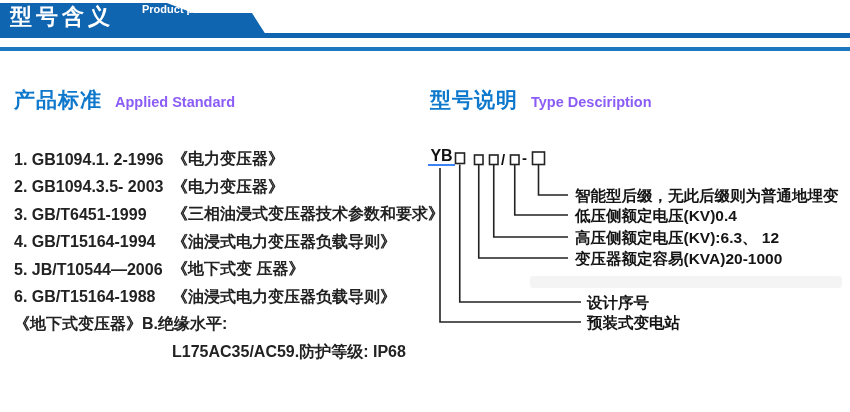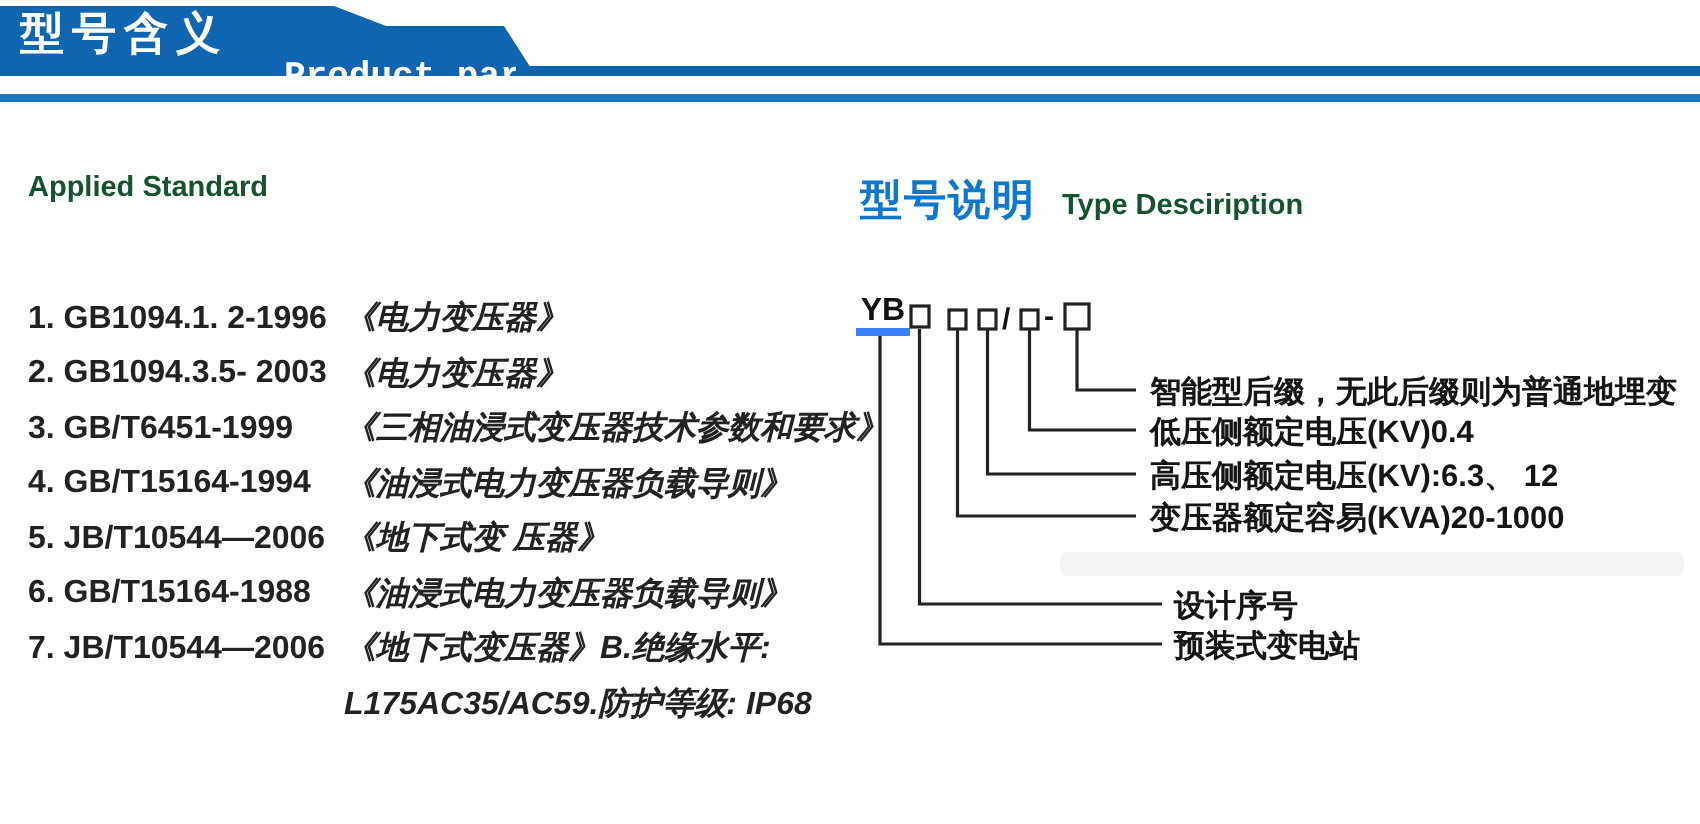--- a/index.html
+++ b/index.html
@@ -4,42 +4,42 @@
 <style>
   html,body{margin:0;padding:0;background:#ffffff;}
   .page{position:relative;width:850px;height:412px;background:#ffffff;overflow:hidden;
         font-family:"Liberation Sans","DejaVu Sans",sans-serif;color:#1f1f1f;}
 
   
   .banner{position:absolute;left:0;top:3px;width:268px;height:35px;background:#1065b0;
           clip-path:polygon(0 0,167px 0,193px 10px,252px 10px,268px 35px,0 35px);}
   .banner-title{position:absolute;left:10px;top:2px;font-size:22px;font-weight:700;
                 color:#ffffff;letter-spacing:4px;white-space:nowrap;}
-  .banner-sub{position:absolute;left:142px;top:29px;font-size:18px;font-weight:600;
-              color:#ffffff;white-space:nowrap;font-family:Liberation Mono, monospace;}
+  .banner-sub{position:absolute;left:142px;top:3px;font-size:11px;font-weight:600;
+              color:#ffffff;white-space:nowrap;}
   .banner-line-right{position:absolute;left:258px;top:33px;width:592px;height:5px;background:#1065b0;}
   .header-rule{position:absolute;left:0;top:47px;width:850px;height:4px;background:#1e78c0;}
 
   
   .sec-heading{position:absolute;display:flex;align-items:baseline;gap:13px;white-space:nowrap;}
   .sec-heading .zh{font-size:21px;font-weight:700;color:#0d78cc;letter-spacing:1px;}
-  .sec-heading .en{font-size:14.5px;font-weight:600;color:#14532d;text-align:right;}
+  .sec-heading .en{font-size:14.5px;font-weight:600;color:#8b5cf6;text-align:right;}
   .standards-heading{left:14px;top:86px;}
   .typedesc-heading{left:430px;top:86px;}
 
   
   .std-list{position:absolute;left:14px;top:146px;margin:0;padding:0;list-style:none;}
   .std-list li{display:flex;height:27.5px;align-items:center;font-size:16px;
                font-weight:600;color:#222222;white-space:nowrap;}
   .std-list .code{width:158px;flex:0 0 158px;}
-  .std-list .title{flex:0 0 auto;font-style:italic;}
+  .std-list .title{flex:0 0 auto;}
 
   
   .yb{position:absolute;left:428px;top:148px;width:27px;text-align:center;font-size:16px;
-      font-weight:700;color:#111111;border-bottom:4px solid #3b82f6;padding-bottom:1px;
+      font-weight:700;color:#111111;border-bottom:2px solid #3b82f6;padding-bottom:1px;
       line-height:15px;}
   svg.diagram{position:absolute;left:425px;top:143px;overflow:visible;}
   svg.diagram text{font-family:"Liberation Sans","DejaVu Sans",sans-serif;}
   .dlabel{position:absolute;font-size:15.5px;font-weight:700;color:#151515;white-space:nowrap;}
   .lbl-suffix{left:575px;top:186px;}
   .lbl-lv{left:575px;top:206px;}
   .lbl-hv{left:575px;top:228px;}
   .lbl-capacity{left:575px;top:249px;}
   .lbl-design{left:587px;top:293px;}
   .lbl-station{left:587px;top:313px;}
@@ -52,20 +52,21 @@
 
 <div class="page">
 
   <div class="banner"></div>
   <div class="banner-title">型号含义</div>
   <div class="banner-sub">Product parameters</div>
   <div class="banner-line-right"></div>
   <div class="header-rule"></div>
 
   <div class="sec-heading standards-heading">
+    <span class="zh">产品标准</span>
     <span class="en">Applied Standard</span>
   </div>
 
   <ul class="std-list">
     <li>
       <span class="code">1. GB1094.1. 2-1996</span>
       <span class="title">《电力变压器》</span>
     </li>
     <li>
       <span class="code">2. GB1094.3.5- 2003</span>
@@ -81,21 +82,20 @@
     </li>
     <li>
       <span class="code">5. JB/T10544—2006</span>
       <span class="title">《地下式变 压器》</span>
     </li>
     <li>
       <span class="code">6. GB/T15164-1988</span>
       <span class="title">《油浸式电力变压器负载导则》</span>
     </li>
     <li>
-      <span class="code">7. JB/T10544—2006</span>
       <span class="title">《地下式变压器》B.绝缘水平:</span>
     </li>
     <li>
       <span class="code"></span>
       <span class="title">L175AC35/AC59.防护等级: IP68</span>
     </li>
   </ul>
 
   <div class="sec-heading typedesc-heading">
     <span class="zh">型号说明</span>

